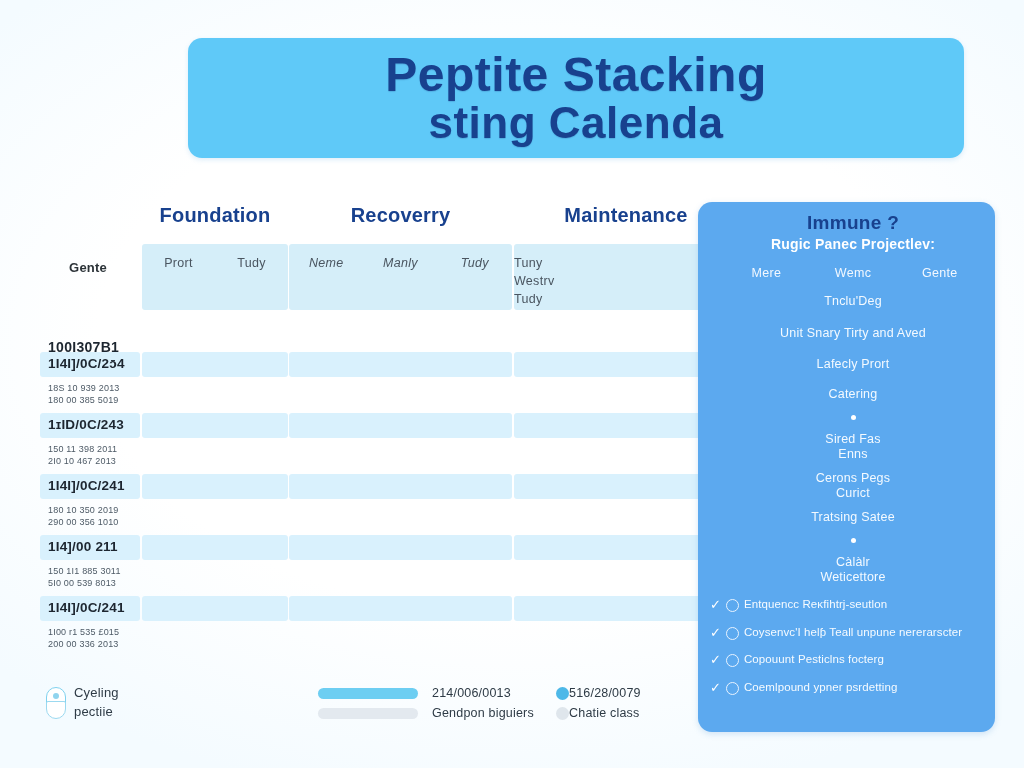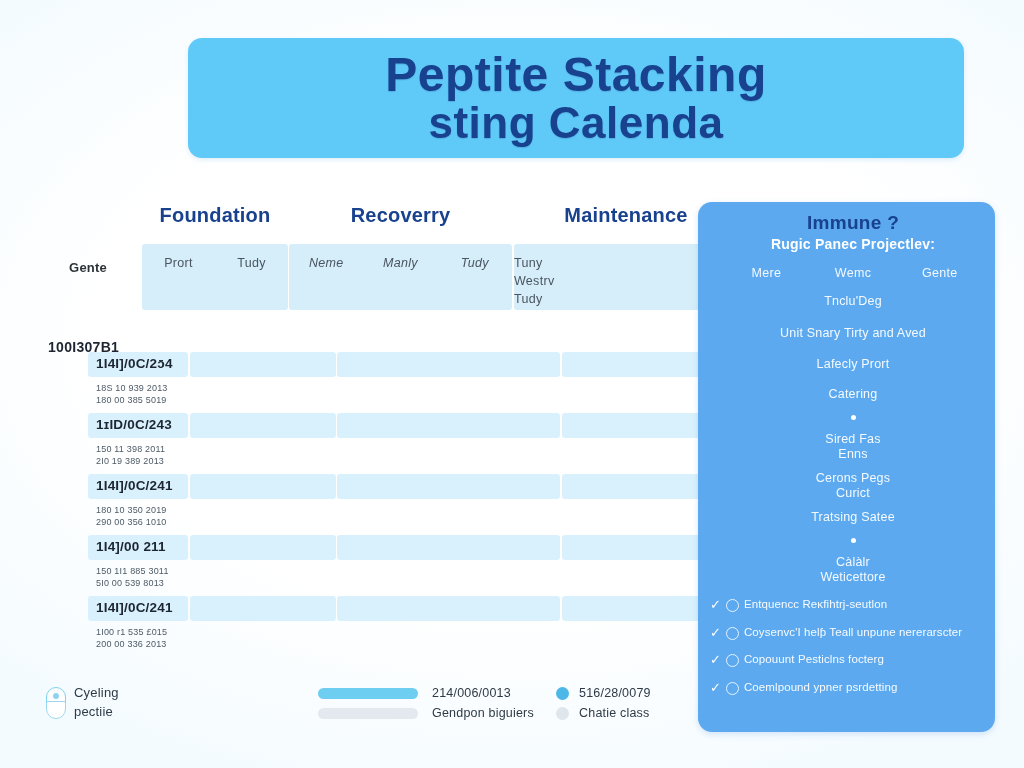--- a/index.html
+++ b/index.html
@@ -121,21 +121,20 @@
     letter-spacing: 0.3px;
     filter: blur(0.25px);
   }
 
   
   .rows { position: absolute; left: 0; top: 120px; width: 742px; }
 
   .grp-row {
     position: relative;
     height: 61px;
-    margin-left: 48px;
   }
   .band {
     position: absolute;
     height: 25px;
     top: 0;
     background: #d9f1fd;
     border-radius: 3px;
   }
   .band.c-label { left: 40px; width: 100px; background: #d9f1fd; }
   .band.c0 { left: 142px; width: 146px; }
@@ -334,21 +333,20 @@
     white-space: nowrap;
   }
   .lg-circles { position: absolute; left: 556px; top: 8px; }
   .lg-circ-row { display: flex; align-items: center; margin-bottom: 6px; }
   .lg-circ {
     width: 13px; height: 13px;
     border-radius: 50%;
     flex: 0 0 auto;
   }
   .lg-circ-label {
-    margin-left: 10px;
     color: #2e3b46;
     font-size: 12.5px;
     letter-spacing: 0.2px;
     white-space: nowrap;
   }
 </style>
 </head>
 <body>
 
 <div id="root">
@@ -404,21 +402,21 @@
       </div>
 
       <div class="grp-row">
         <div class="band c-label"></div>
         <div class="band c0"></div>
         <div class="band c1"></div>
         <div class="band c2"></div>
         <div class="band-text">1ɪID/0C/243</div>
         <div class="sub-lines">
           <div>150 11 398 2011</div>
-          <div>2I0 19 389 2013</div>
+          <div>2I0 10 467 2013</div>
         </div>
       </div>
 
       <div class="grp-row">
         <div class="band c-label"></div>
         <div class="band c0"></div>
         <div class="band c1"></div>
         <div class="band c2"></div>
         <div class="band-text">1I4I]/0C/241</div>
         <div class="sub-lines">

